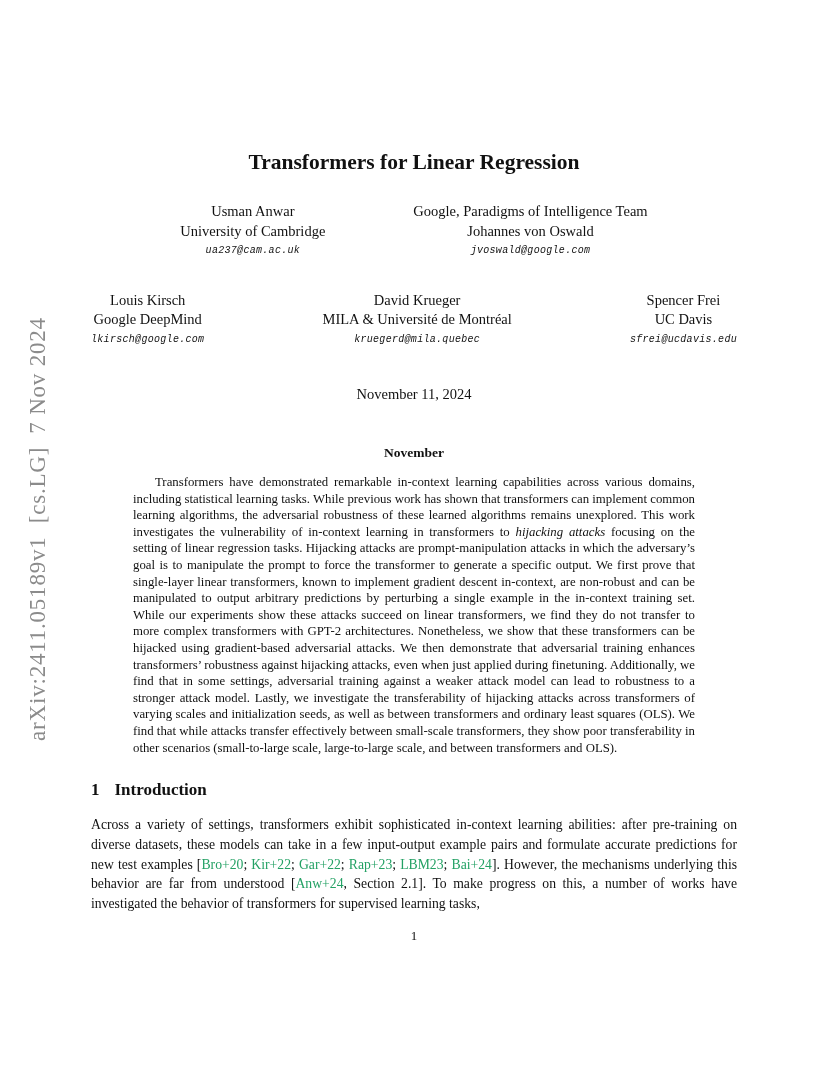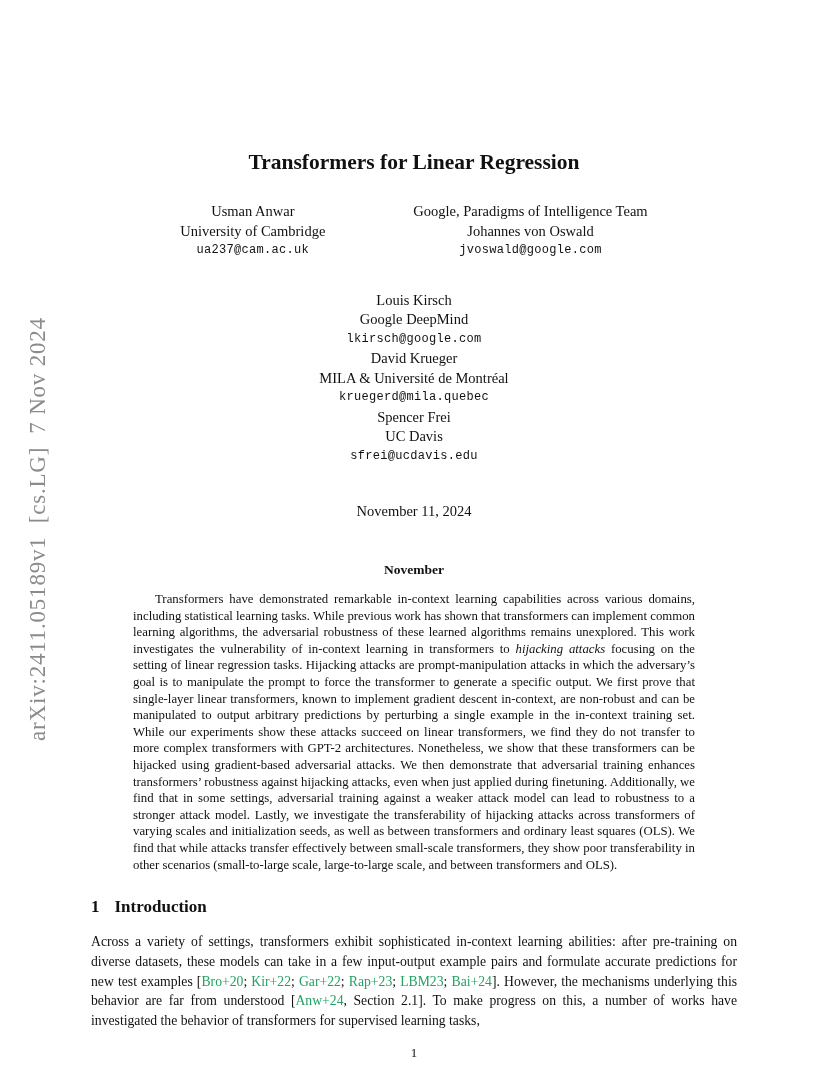--- a/index.html
+++ b/index.html
@@ -41,31 +41,31 @@
     display: flex;
     justify-content: center;
     gap: 88px;
     margin-top: 26px;
   }
   .authors-row2 {
     display: flex;
     justify-content: space-between;
     width: 646px;
     margin: 30px auto 0 auto;
-    flex-direction: column;
   }
   .author-block {
     text-align: center;
     font-size: 14.5px;
     line-height: 19.5px;
   }
   .author-email {
     font-family: "Liberation Mono", monospace;
-    font-size: 12px;
+    font-size: 10px;
     letter-spacing: 0.3px;
+    font-style: italic;
   }
   .date-line {
     text-align: center;
     font-size: 14.5px;
     margin-top: 37px;
   }
   .abstract-heading {
     text-align: center;
     font-weight: bold;
     font-size: 13.5px;

